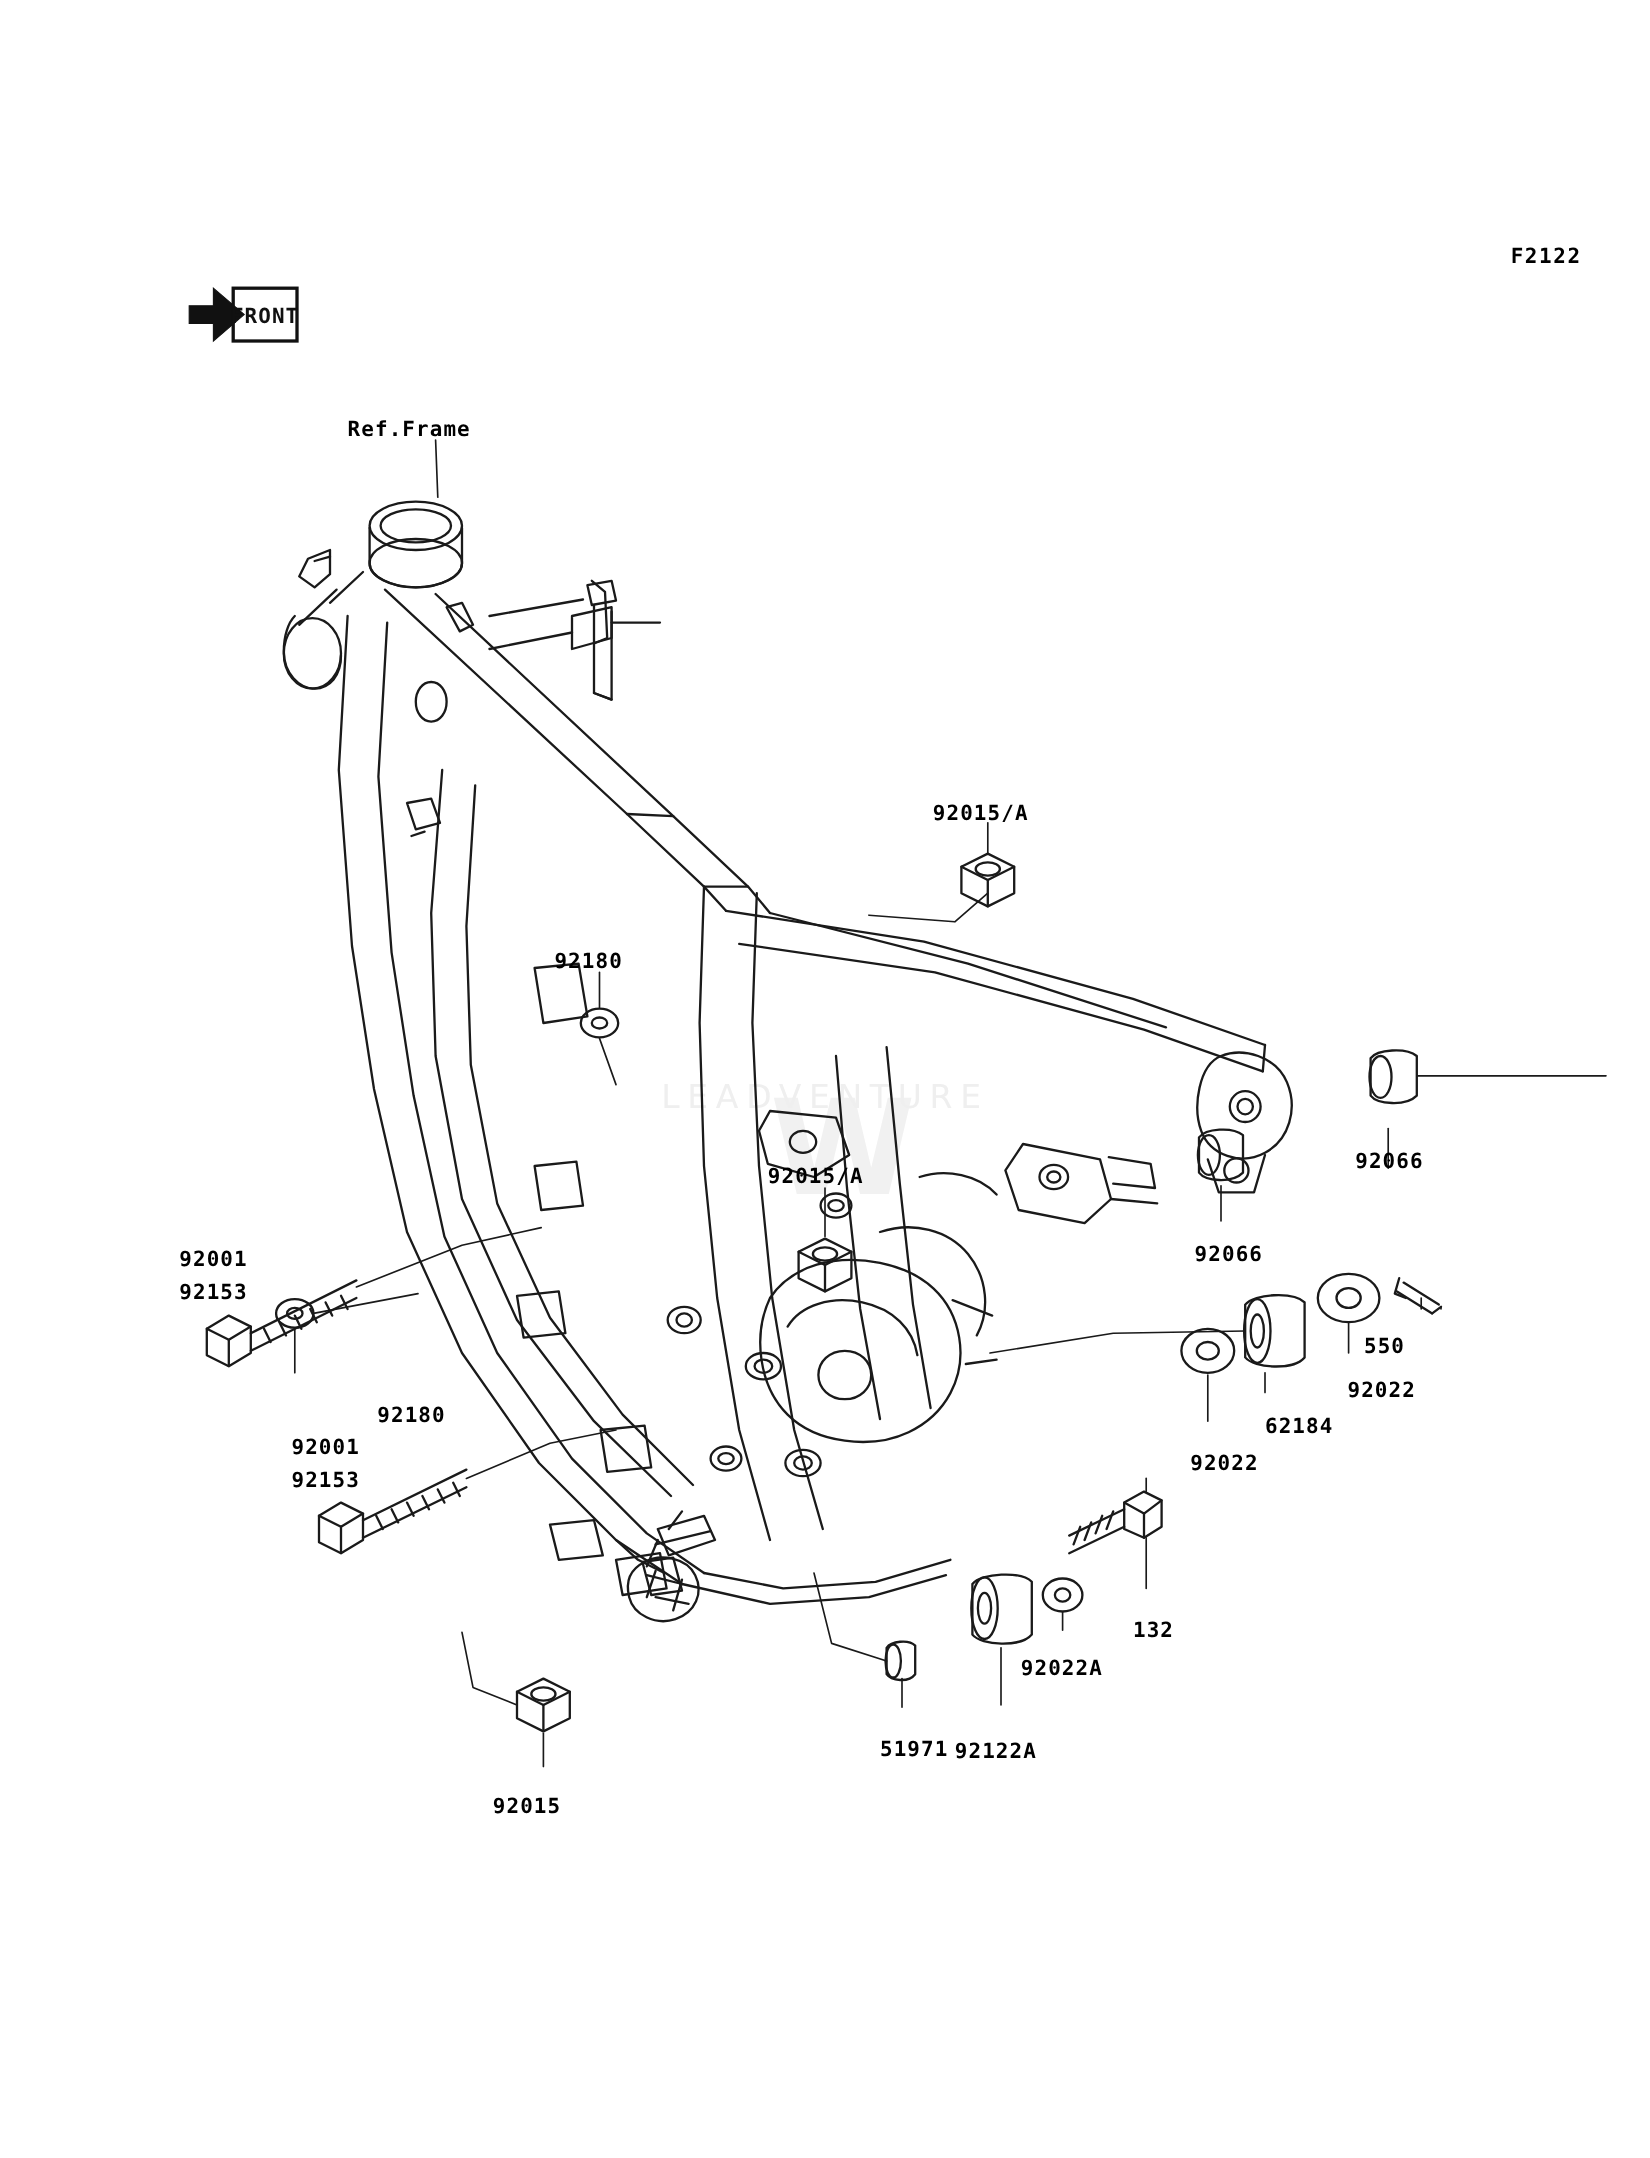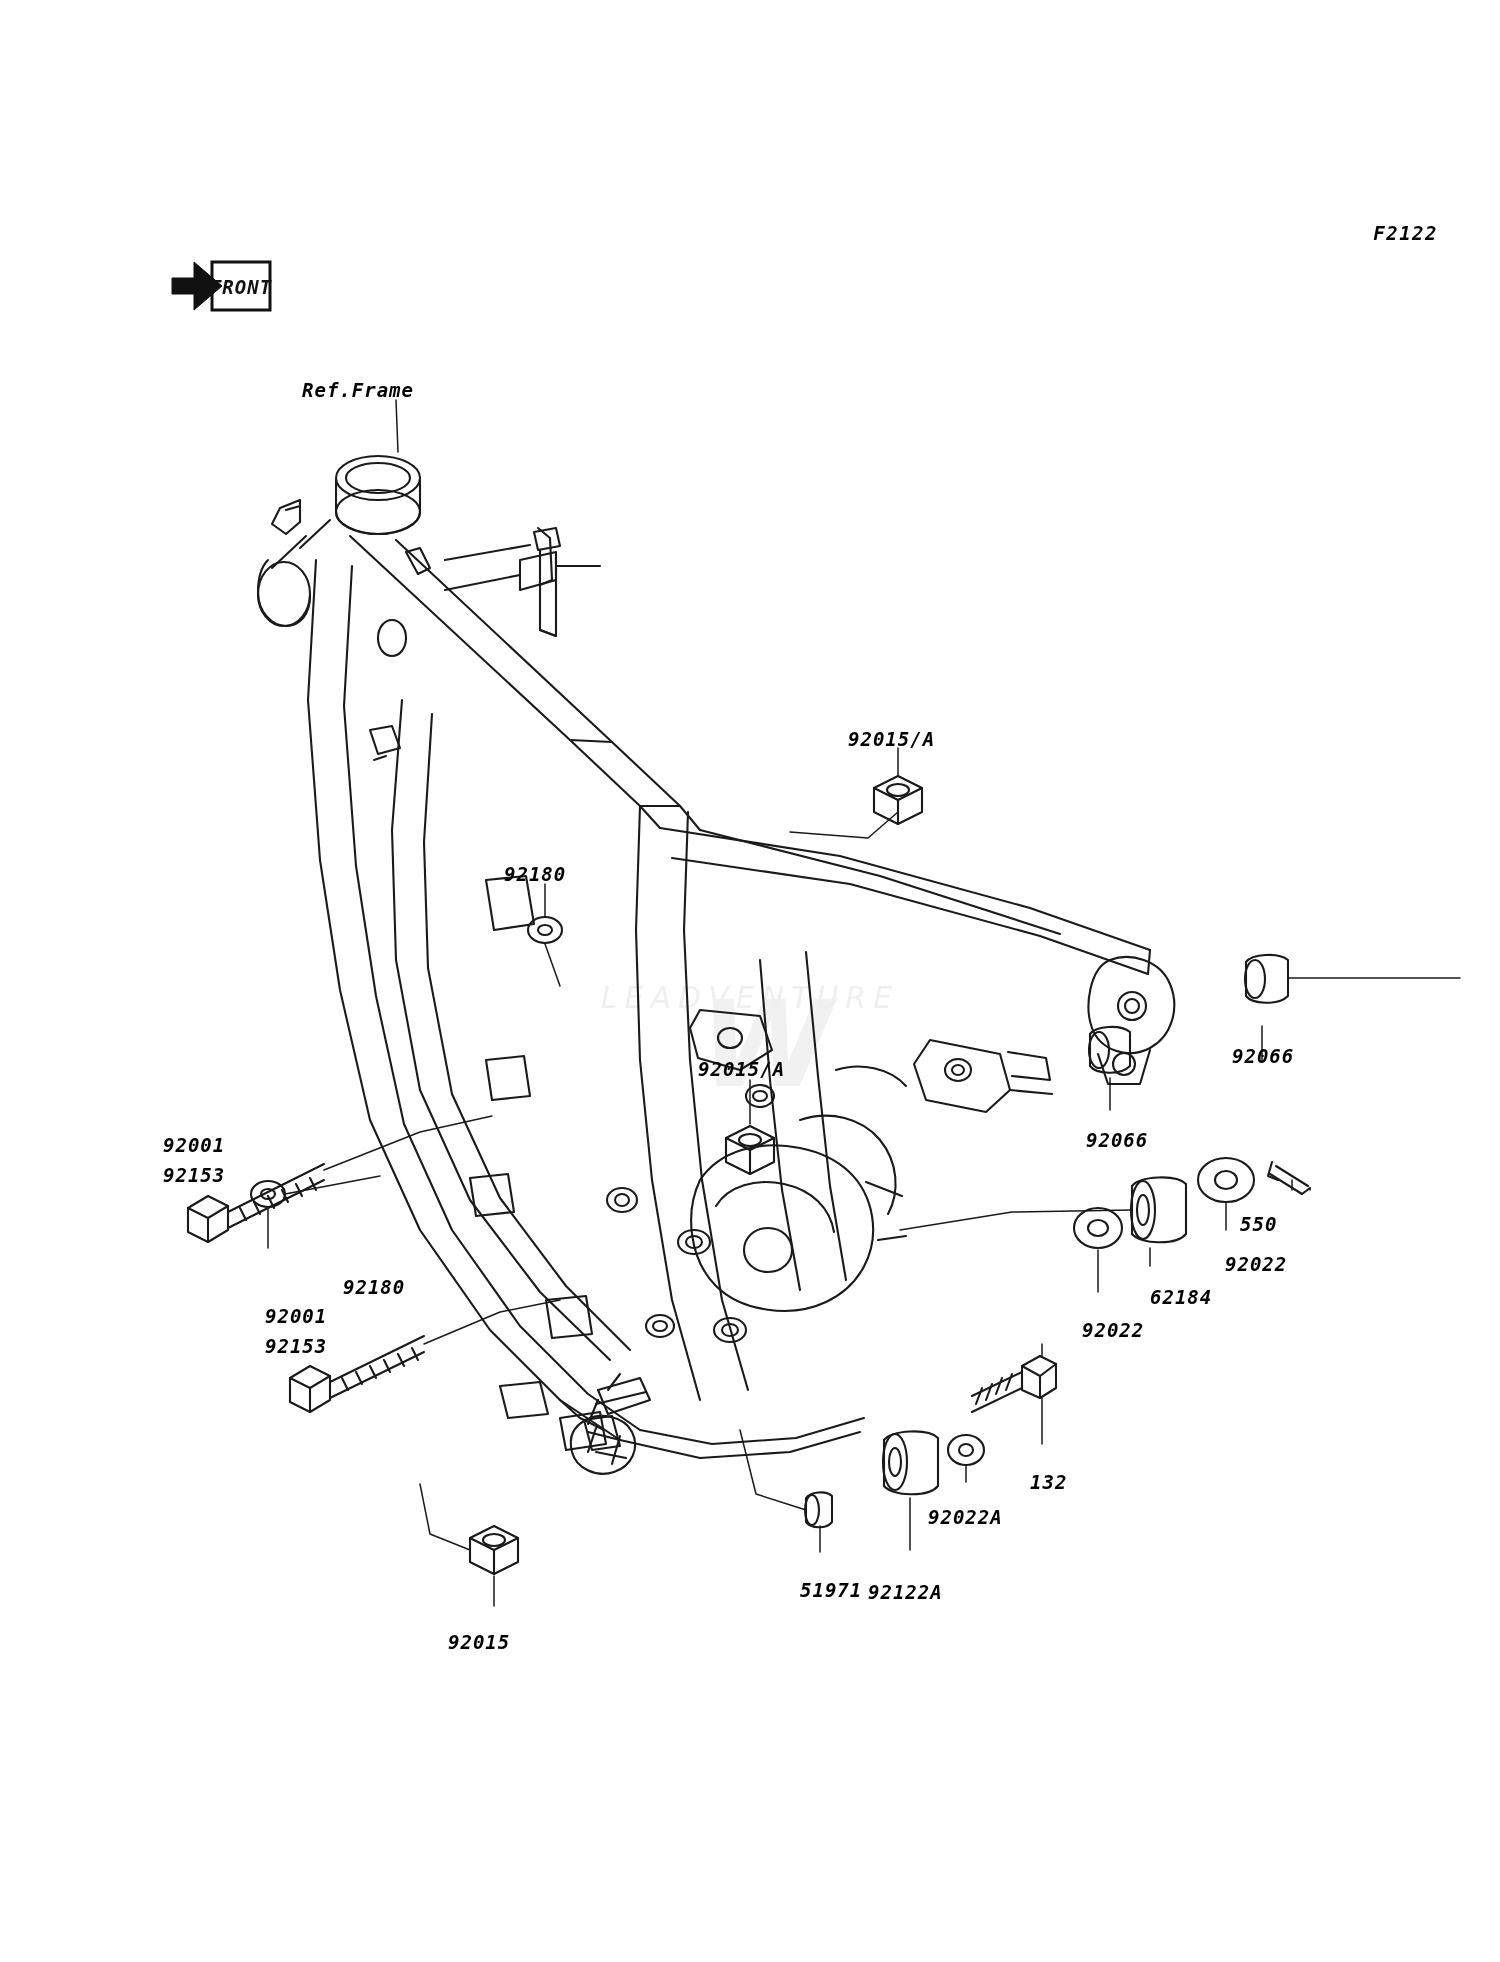--- a/index.html
+++ b/index.html
@@ -13,21 +13,20 @@
     position: relative;
     font-family: "DejaVu Sans Mono", "Liberation Mono", monospace;
     color: #000000;
     overflow: hidden;
   }
   #diagram-root {
     position: absolute;
     left: 0; top: 0;
     width: 1500px;
     height: 1376px;
-    font-style: italic;
   }
   .label {
     position: absolute;
     font-family: "DejaVu Sans Mono", "Liberation Mono", monospace;
     font-size: 19px;
     font-weight: bold;
     letter-spacing: 1px;
     color: #000;
     white-space: pre;
     line-height: 1.35;
@@ -331,21 +330,21 @@
 
         <path d="M820,1526 L820,1552"></path>
         <path d="M806,1510 L756,1494 L740,1430"></path>
 
         <path d="M494,1576 L494,1606"></path>
         <path d="M470,1550 L430,1534 L420,1484"></path>
       </g>
     </g>
   </svg>
 
-  <div class="label" style="left:302px;top:378px;">Ref.Frame</div>
+  <div class="label" style="left:316px;top:378px;">Ref.Frame</div>
   <div class="label" style="left:848px;top:727px;">92015/A</div>
   <div class="label" style="left:504px;top:862px;">92180</div>
   <div class="label" style="left:1232px;top:1044px;">92066</div>
   <div class="label" style="left:698px;top:1057px;">92015/A</div>
   <div class="label" style="left:1086px;top:1128px;">92066</div>
   <div class="label" style="left:163px;top:1133px;">92001</div>
   <div class="label" style="left:163px;top:1163px;">92153</div>
   <div class="label" style="left:1240px;top:1212px;">550</div>
   <div class="label" style="left:1225px;top:1252px;">92022</div>
   <div class="label" style="left:1150px;top:1285px;">62184</div>

